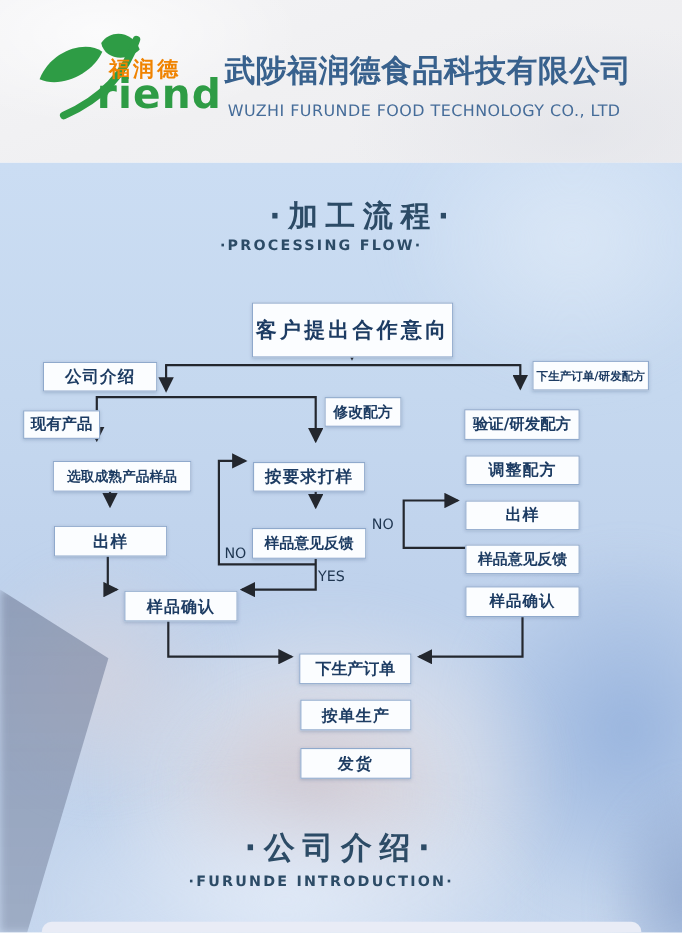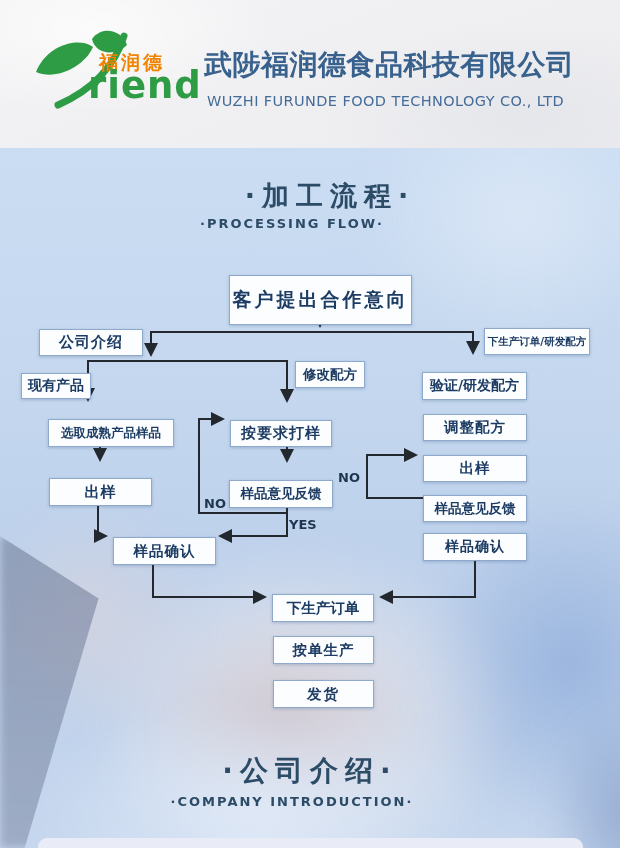--- a/index.html
+++ b/index.html
@@ -53,21 +53,21 @@
   #proc-title { top:30px; font-size:27px; letter-spacing:7px;padding-left:40px; }
   #proc-sub   { top:68px; font-size:13px; }
   #comp-title { top:604px; font-size:28px; letter-spacing:7px; }
   #comp-sub   { top:646px; font-size:13px; }
 
   .connectors { position:absolute; left:0; top:0; z-index:4; }
 
   .fnode { position:absolute; display:flex; align-items:center; justify-content:center;
     background:#fbfdff; border:1px solid #8fa9cc; color:#1d3c63; font-weight:bold;
     box-shadow:0 1px 3px rgba(60,90,130,.28); white-space:nowrap; z-index:5;margin-top:12px; }
-  .dlabel { position:absolute; font-size:13px; font-weight:bold; color:#1e3550; z-index:5;
+  .dlabel { position:absolute; font-size:13px; font-weight:normal; color:#1e3550; z-index:5;
     font-family:"DejaVu Sans","Liberation Sans",sans-serif; }
 
   .bottom-card { position:absolute; left:38px; top:690px; width:545px; height:10px;
     background:#e9ecf6; border-radius:9px 9px 0 0; z-index:6; }
 </style>
 </head>
 <body>
 
 <div class="page">
 
@@ -94,21 +94,21 @@
       <div class="blob b-handmain"></div>
       <div class="blob b-handshadow"></div>
       <div class="blob b-handleft"></div>
       <div class="blob b-botlight"></div>
       <div class="wedge"></div>
     </div>
 
     <div id="proc-title" class="sec-title">·加工流程·</div>
     <div id="proc-sub" class="sec-sub">·PROCESSING FLOW·</div>
     <div id="comp-title" class="sec-title">·公司介绍·</div>
-    <div id="comp-sub" class="sec-sub">·COMPANY INTRODUCTION·</div>
+    <div id="comp-sub" class="sec-sub">·FURUNDE INTRODUCTION·</div>
 
     <svg class="connectors" width="620" height="700" viewBox="0 0 620 700">
       <defs>
         <marker id="ab" markerWidth="7" markerHeight="7" refX="6" refY="3.5" orient="auto">
           <path d="M0 0 L7 3.5 L0 7 Z" fill="#23272e"></path>
         </marker>
         <marker id="an" markerWidth="7" markerHeight="7" refX="6" refY="3.5" orient="auto">
           <path d="M0 0 L7 3.5 L0 7 Z" fill="#1b4879"></path>
         </marker>
       </defs>

